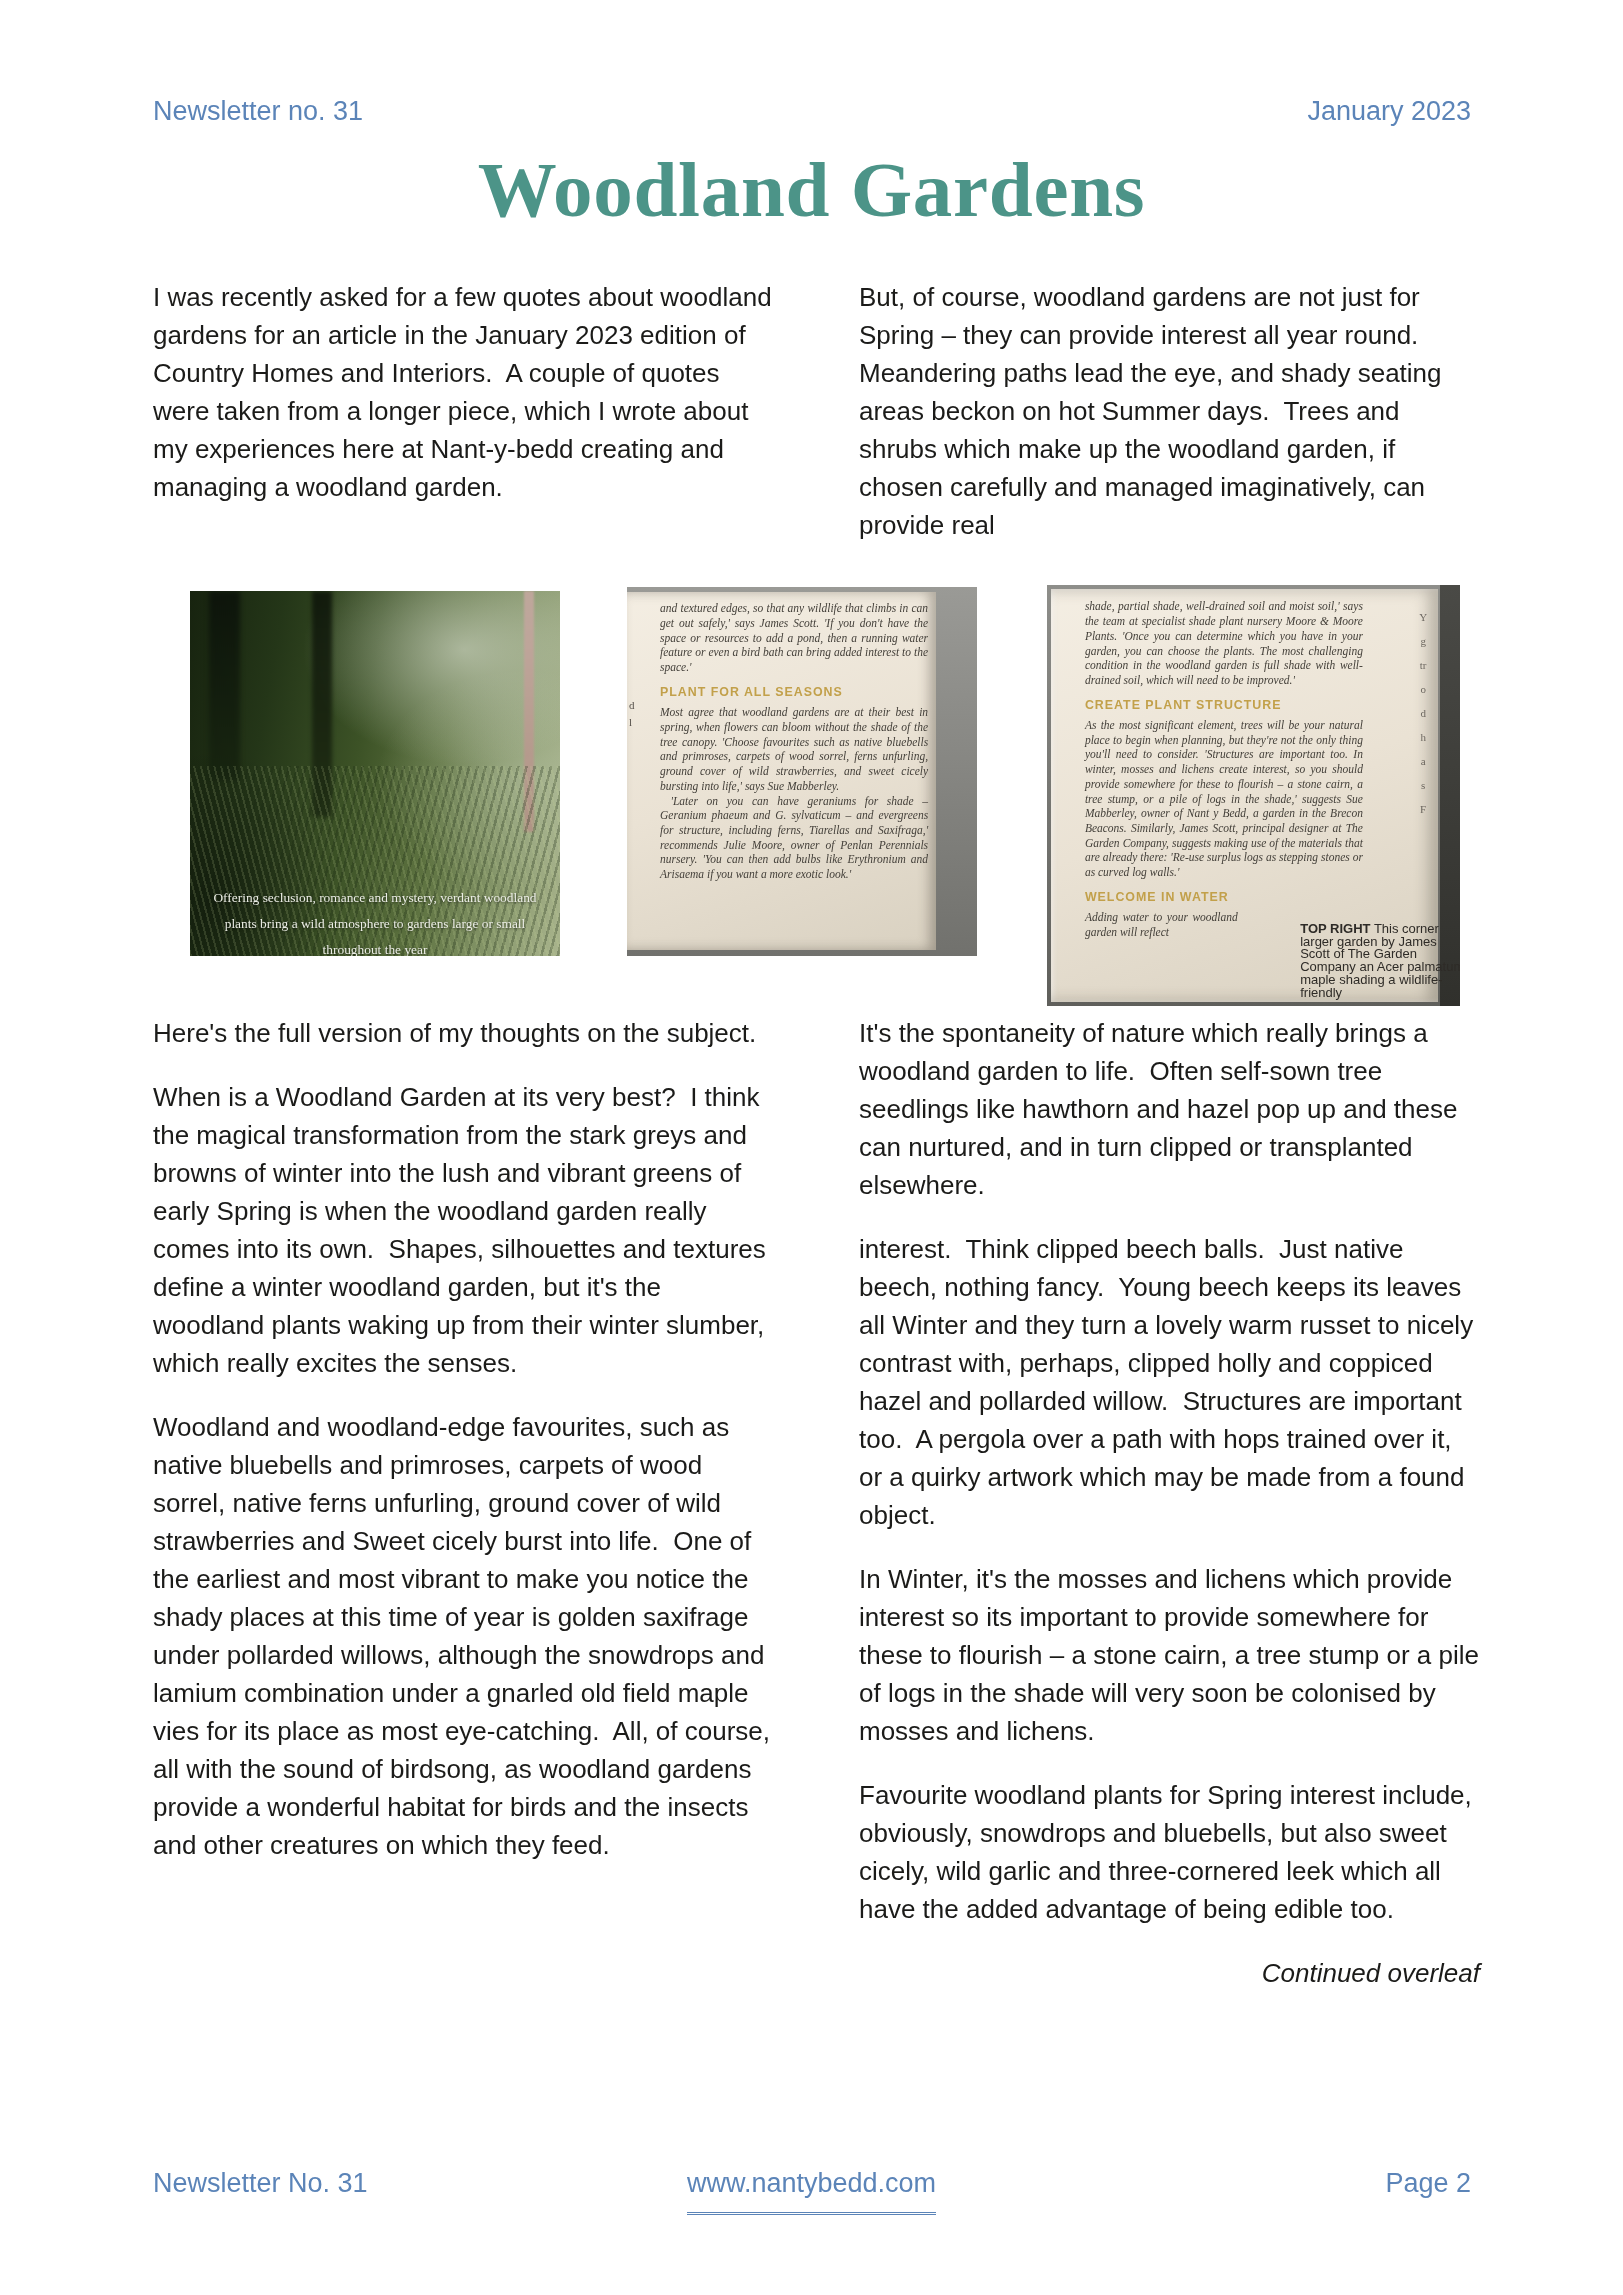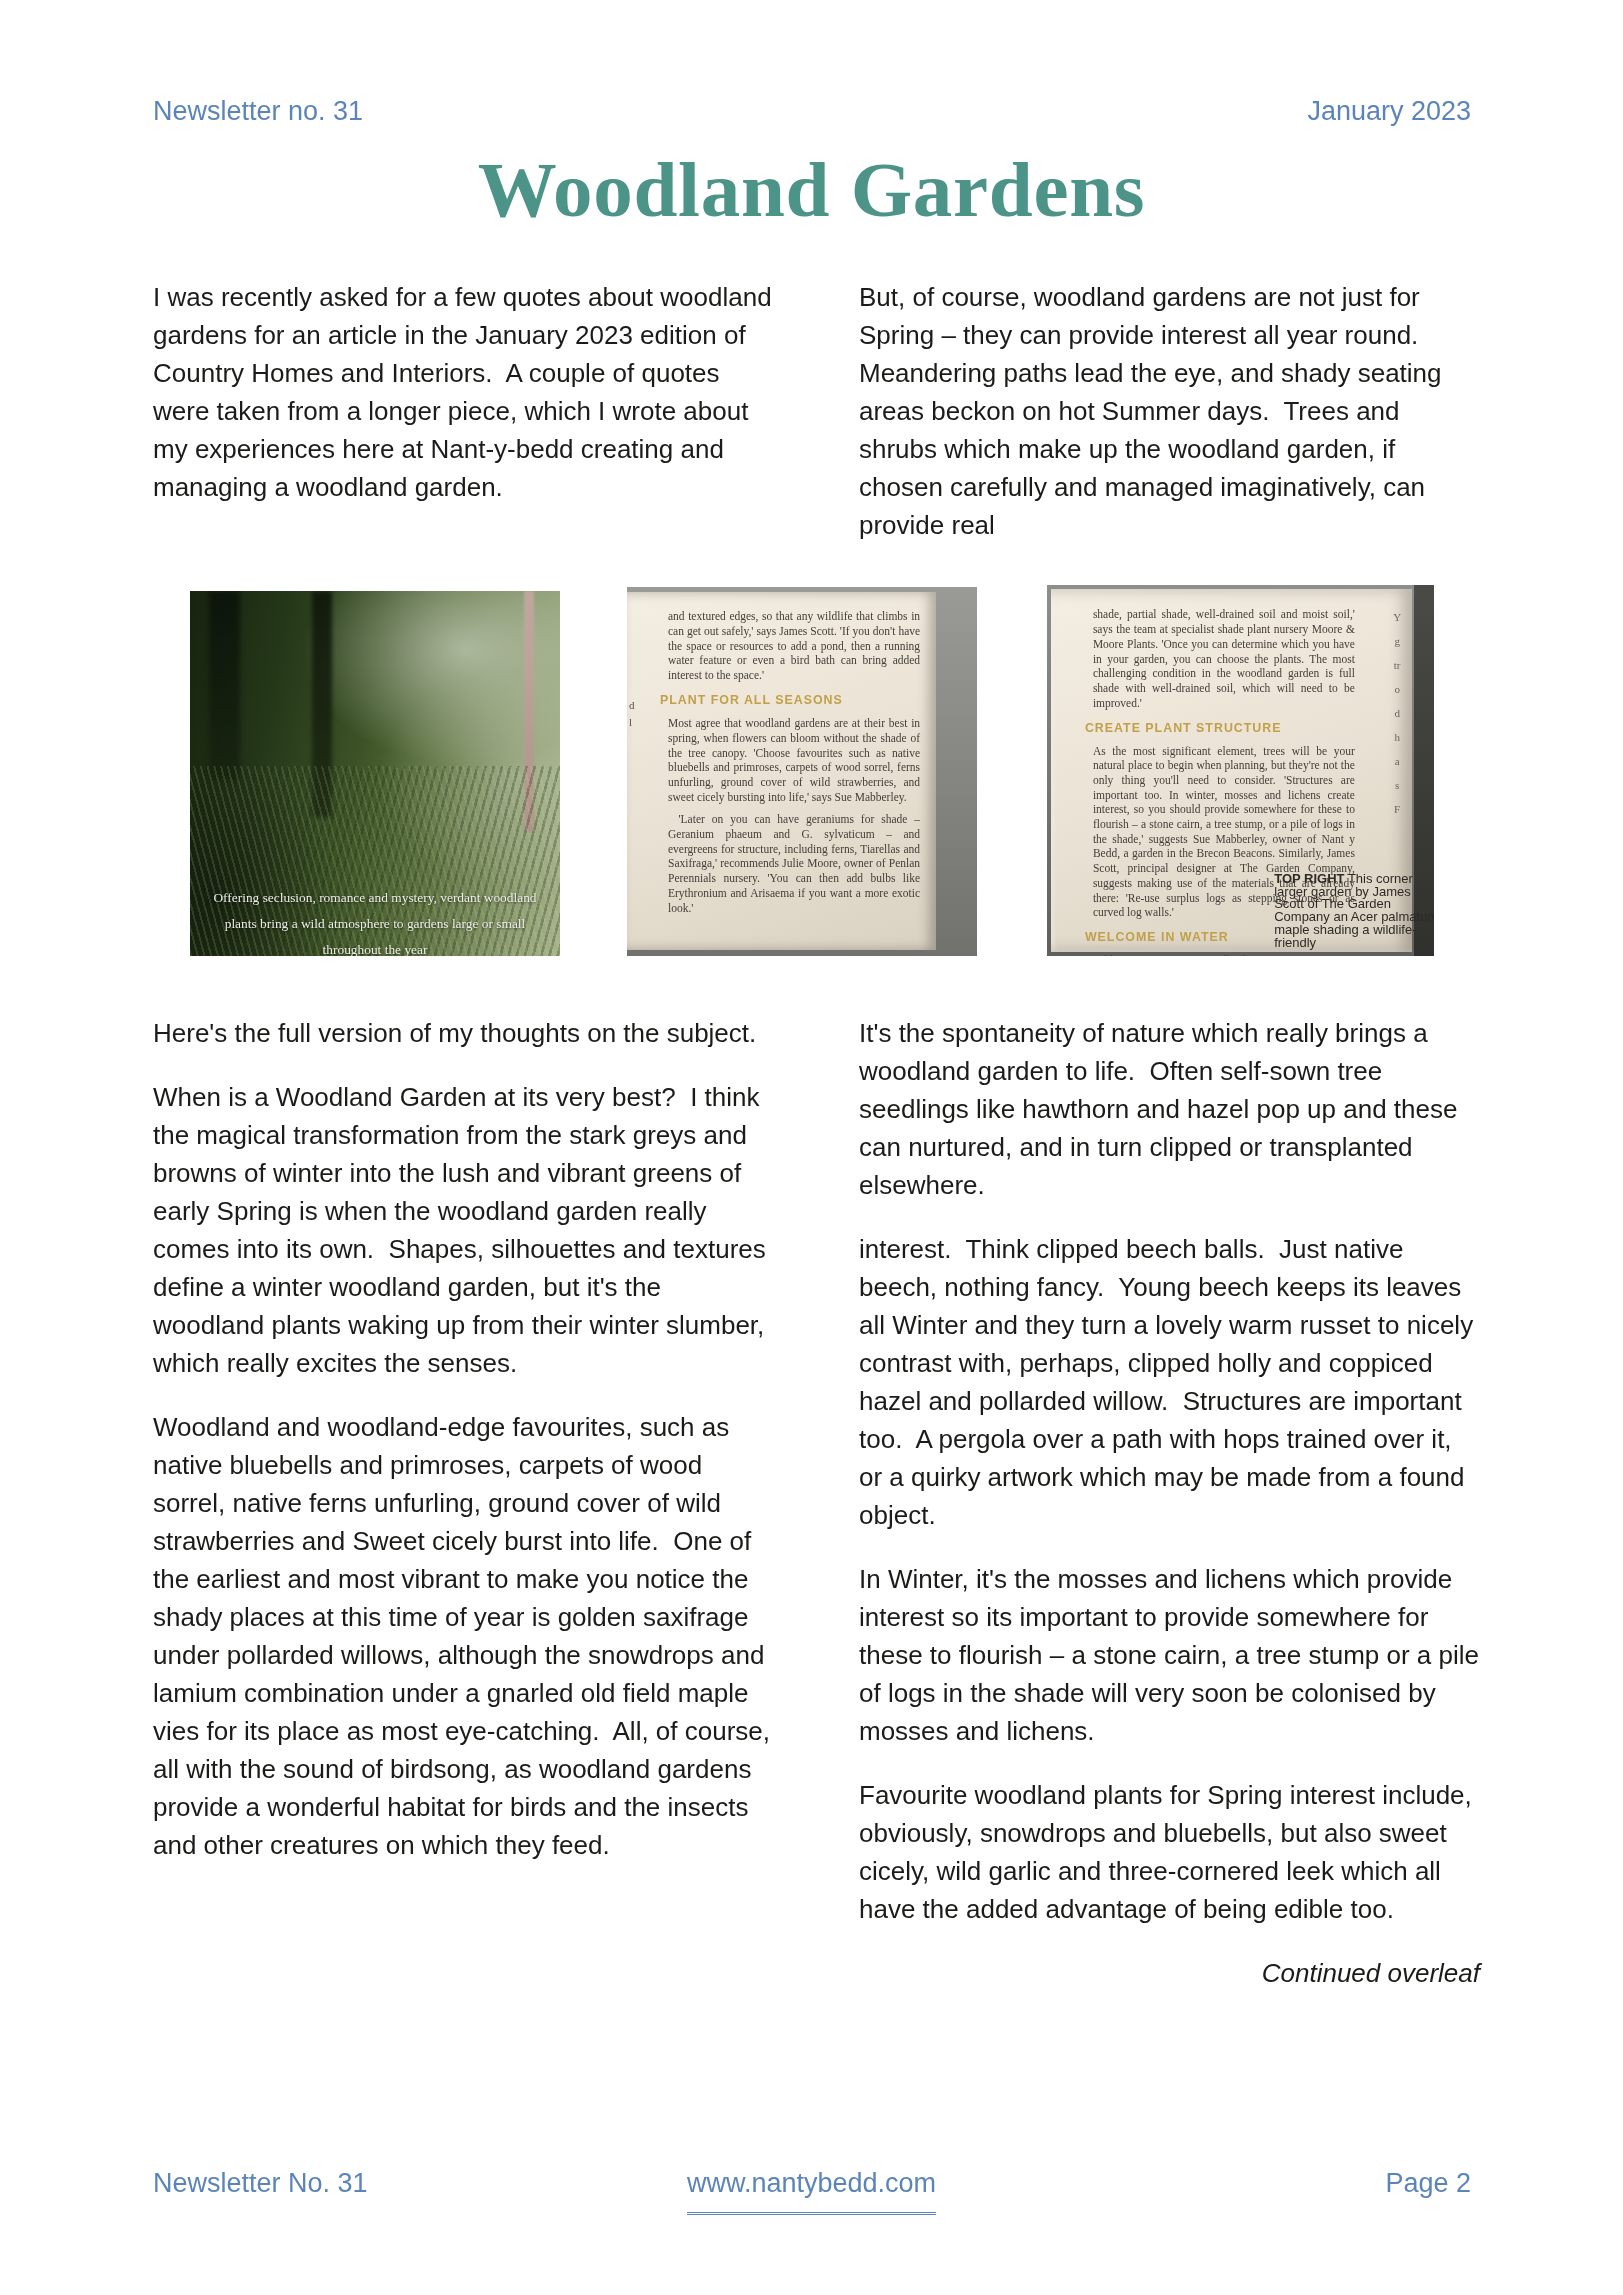--- a/index.html
+++ b/index.html
@@ -51,30 +51,30 @@
       repeating-linear-gradient(105deg, rgba(25,40,18,0.28) 0 2.6px, rgba(0,0,0,0) 2.6px 7.9px);}
   .woods-title{position:absolute;left:0;right:0;top:52%;text-align:center;color:#f4f4ee;
     font-weight:bold;font-size:39px;line-height:1.35;letter-spacing:11.8px;
     text-shadow:0 0 7.9px rgba(0,0,0,0.3);}
   .woods-sub{position:absolute;left:4%;right:4%;top:80.5%;text-align:center;color:#eceee6;
     font-family:"Liberation Serif", serif;font-size:13.4px;line-height:1.95;
     text-shadow:0 0.7px 2.6px rgba(0,0,0,0.55);}
 
   
   #img2{left:627px;top:587px;width:350px;height:369px;background:linear-gradient(180deg,#9a9a96,#71716d);}
-  #img3{left:1047px;top:585px;width:387px;height:371px;background:linear-gradient(180deg,#8e8e8a,#5f5f5b);}
+  #img3{left:1047px;top:585px;width:387px;height:421px;background:linear-gradient(180deg,#8e8e8a,#5f5f5b);padding-left:26px;}
   .mag-page{position:absolute;background:linear-gradient(160deg,#f4eee3 0%,#eae2d4 50%,#d9d1c1 100%);}
   #img2 .mag-page{left:0;top:5.2px;bottom:6.5px;width:309px;box-shadow:inset -6.5px 0 11.8px rgba(60,55,45,0.35);}
   #img3 .mag-page{left:3.9px;top:3.9px;bottom:3.9px;right:22px;
     box-shadow:inset -9.2px 0 14.4px rgba(60,55,45,0.30), inset 2.6px 0 5.2px rgba(255,255,255,0.5);}
   .mag-text{position:absolute;font-family:"Liberation Serif", serif;font-size:11.5px;line-height:14.7px;
     color:#44403a;text-align:justify;}
   #img2 .mag-text{left:33px;right:7.9px;top:9.2px;}
   #img3 .mag-text{left:34px;width:278px;top:10.5px;}
-  .mag-text p{margin:8px;}
+  .mag-text p{margin:0;font-style:italic;}
   .mag-head{font-family:"Liberation Sans", sans-serif;font-weight:bold;font-size:12.4px;
     letter-spacing:1px;color:#c2a04a;margin:10.5px 0 5.2px 0;}
   .mag-indent{text-indent:10.5px;}
   .narrow{width:55%;}
   .edge-frag{position:absolute;left:2px;top:105px;font-family:"Liberation Serif", serif;
     font-size:11px;line-height:17px;color:#55504a;}
   .edge-col{position:absolute;right:29px;top:19.6px;width:15.7px;text-align:center;
     font-family:"Liberation Serif", serif;font-size:11px;line-height:24px;color:#4e4a44;opacity:.8;}
   .edge-col span{display:block;}
   .dark-strip{position:absolute;right:0;top:0;bottom:0;width:19.6px;

